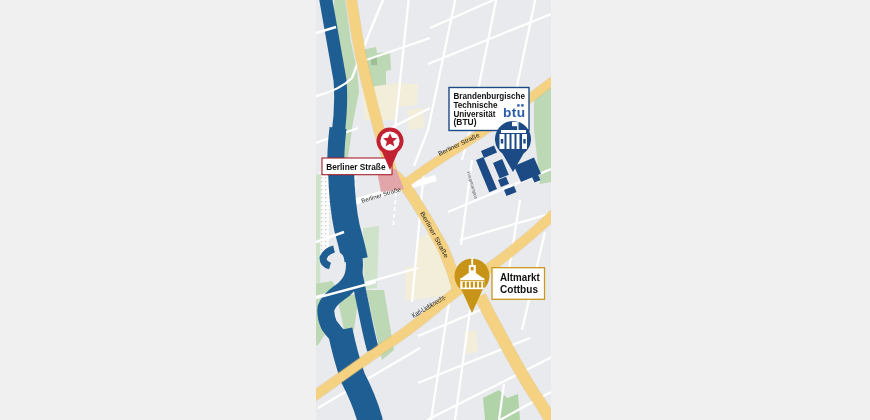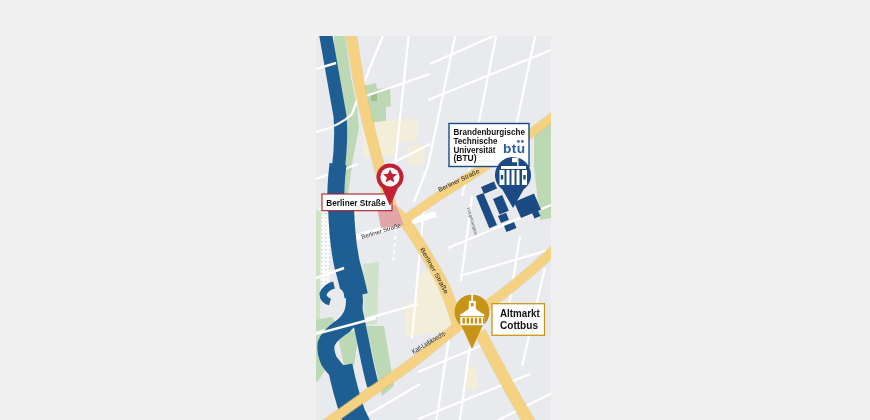--- a/index.html
+++ b/index.html
@@ -1,17 +1,17 @@
 <!DOCTYPE html>
 <html><head>
 <meta charset="utf-8">
 <style>
 html,body{margin:0;padding:0;}
 body{width:870px;height:420px;background:#f0f0f0;overflow:hidden;font-family:"Liberation Sans",sans-serif;}
-#map{position:absolute;left:316px;top:0;width:235px;height:348px;margin-top:36px;}
+#map{position:absolute;left:316px;top:0;width:235px;height:348px;}
 </style>
 </head>
 <body>
 
 <div id="map">
 <svg width="235" height="420" viewBox="0 0 235 420">
 <defs>
         <pattern id="dots" width="4" height="4" patternUnits="userSpaceOnUse">
           <rect width="4" height="4" fill="#fbfbfb"></rect>
           <rect x="1" y="1" width="1.2" height="1.2" fill="#c4c9cc"></rect>

